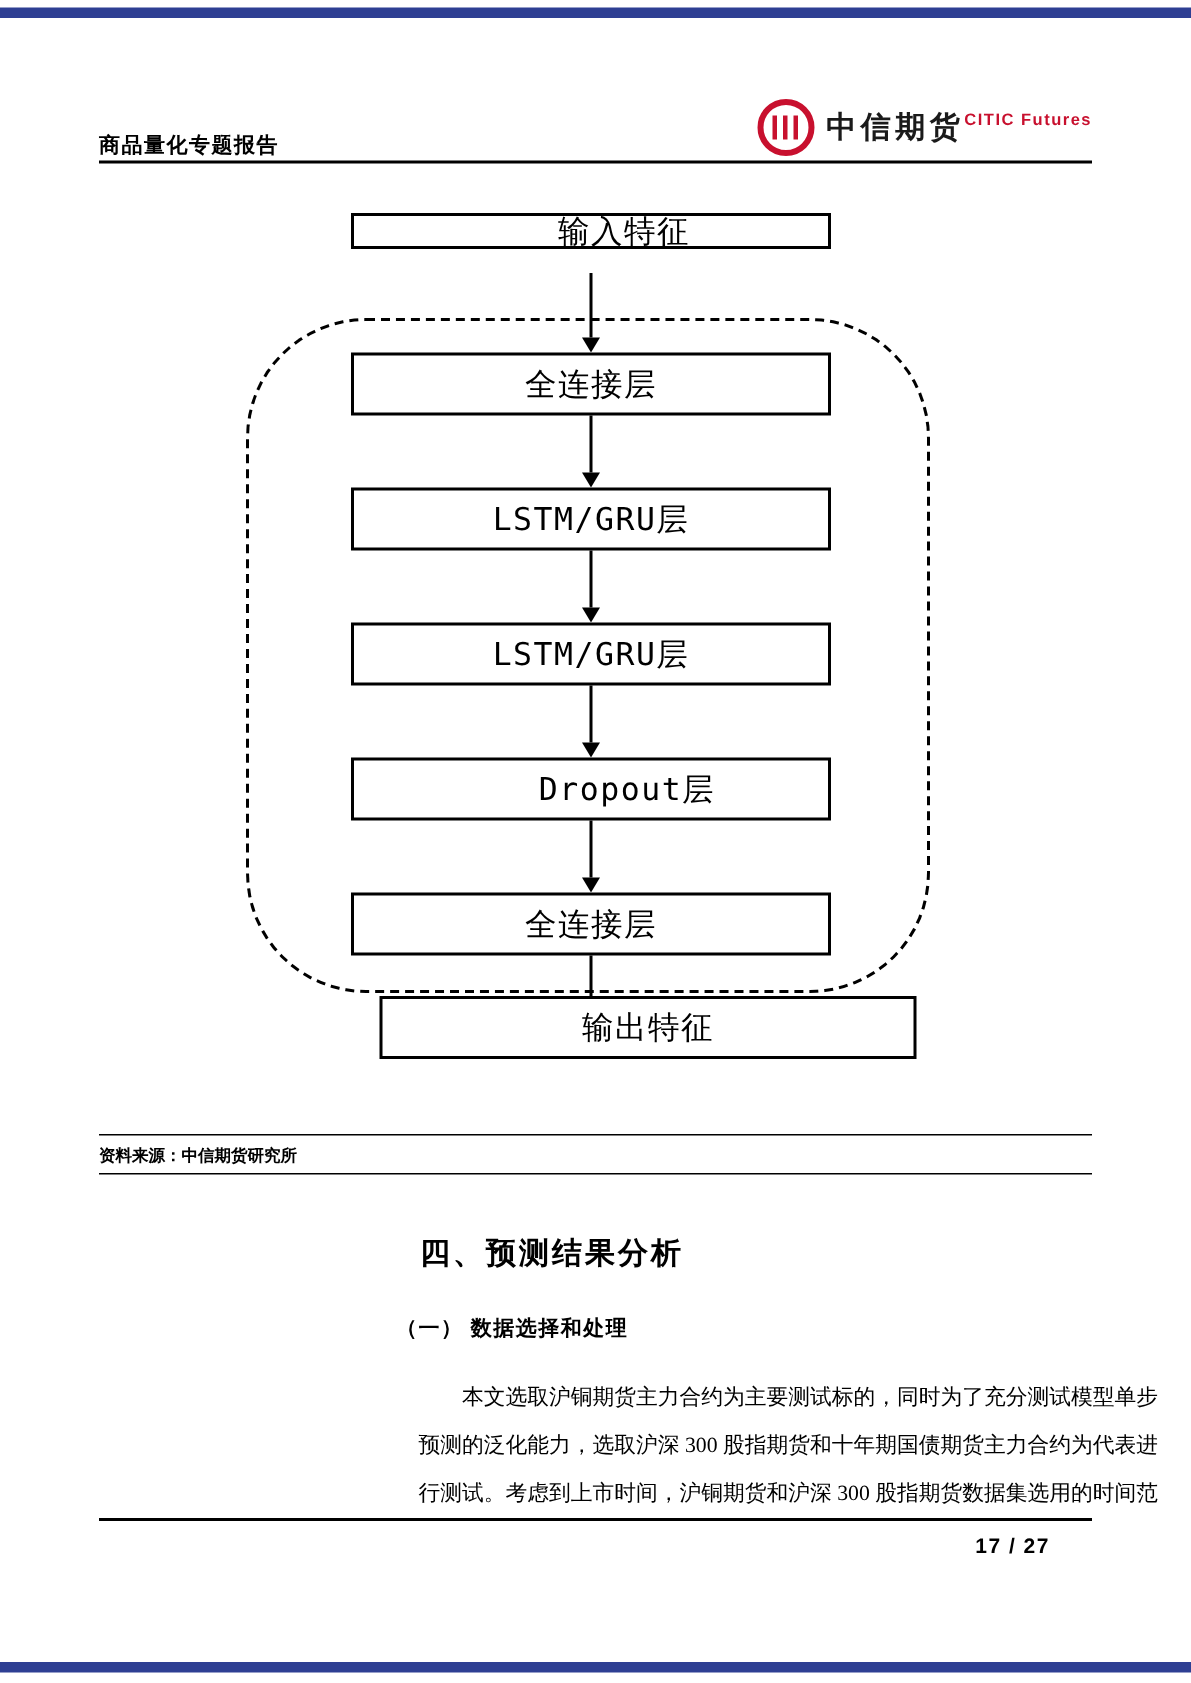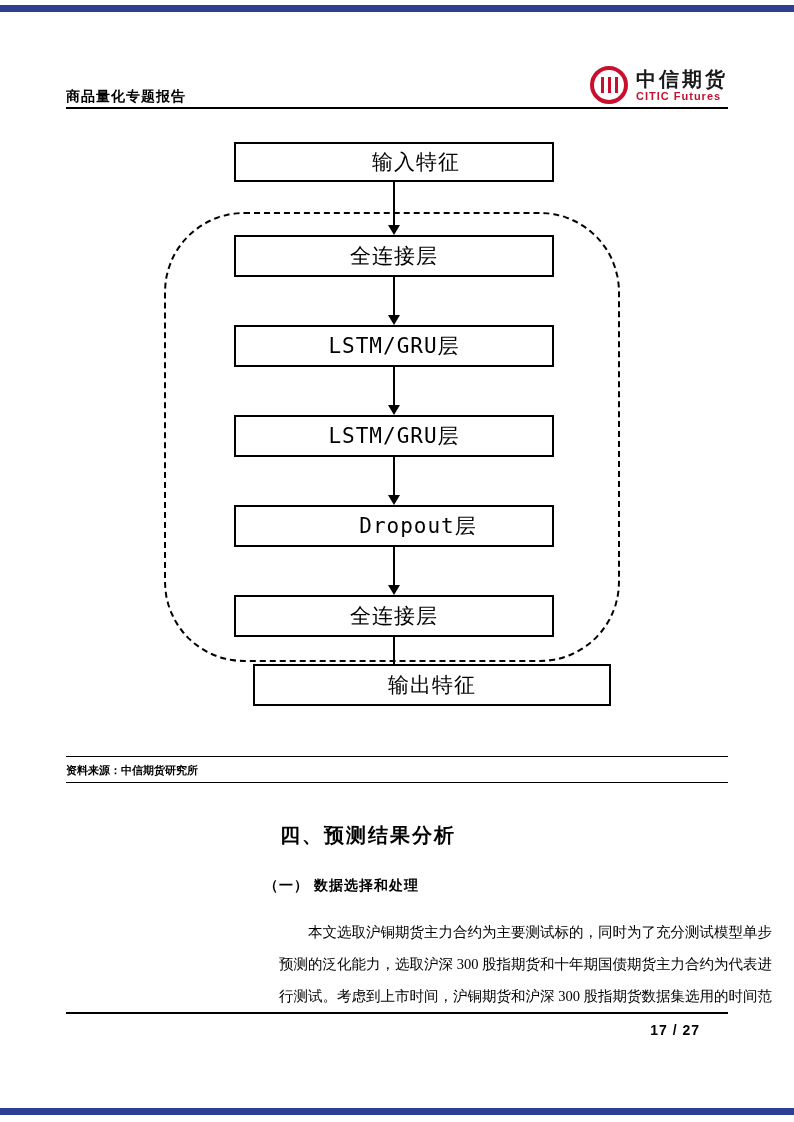--- a/index.html
+++ b/index.html
@@ -13,21 +13,21 @@
   .accent-bar.top { top:5px; }
   .accent-bar.bottom { bottom:7px; }
 
   
   .report-title { position:absolute; left:66px; top:88px; font-size:14px; font-weight:bold; letter-spacing:1px;text-align:center; }
   .header-rule { position:absolute; left:66px; width:662px; top:107px; height:2px; background:#000; }
   .logo { position:absolute; right:66px; top:66px; display:flex; align-items:center; gap:8px; }
   .logo-mark { position:relative; width:38px; height:38px; border-radius:50%; border:4px solid #C8102E; }
   .logo-bars { position:absolute; left:50%; top:7px; width:3px; height:16px; margin-left:-1.5px;
                background:#C8102E; box-shadow:-7px 0 0 #C8102E, 7px 0 0 #C8102E; }
-  .logo-text { display:flex; flex-direction:column; line-height:1.1; }
+  .logo-text { display:flex; flex-direction:row; line-height:1.1; }
   .logo-cn { font-size:20px; font-weight:bold; letter-spacing:3px; color:#1a1a1a; }
   .logo-en { font-size:11px; font-weight:bold; color:#C8102E; letter-spacing:1px; }
 
   
   .node {
     position:absolute; left:234px; width:320px; height:42px; background:#fff;
     border:2px solid #000; display:flex; align-items:center; justify-content:center;
     font-family:"DejaVu Sans Mono", monospace; font-size:21px; letter-spacing:1px;
   }
   .dashed-group { position:absolute; left:164px; top:212px; width:456px; height:450px;
@@ -66,21 +66,21 @@
     <div class="logo-mark">
       <div class="logo-bars"></div>
     </div>
     <div class="logo-text">
       <div class="logo-cn">中信期货</div>
       <div class="logo-en">CITIC Futures</div>
     </div>
   </div>
   <div class="header-rule"></div>
 
-  <div class="node" style="top:142px; height:40px;padding-left:44px;">输入特征</div>
+  <div class="node" style="top:142px; height:24px;padding-left:44px;">输入特征</div>
 
   <div class="arrow" style="top:182px; height:53px;">
     <div class="shaft"></div>
     <div class="head"></div>
   </div>
 
   <div class="dashed-group"></div>
 
   <div class="node" style="top:235px;">全连接层</div>
 

